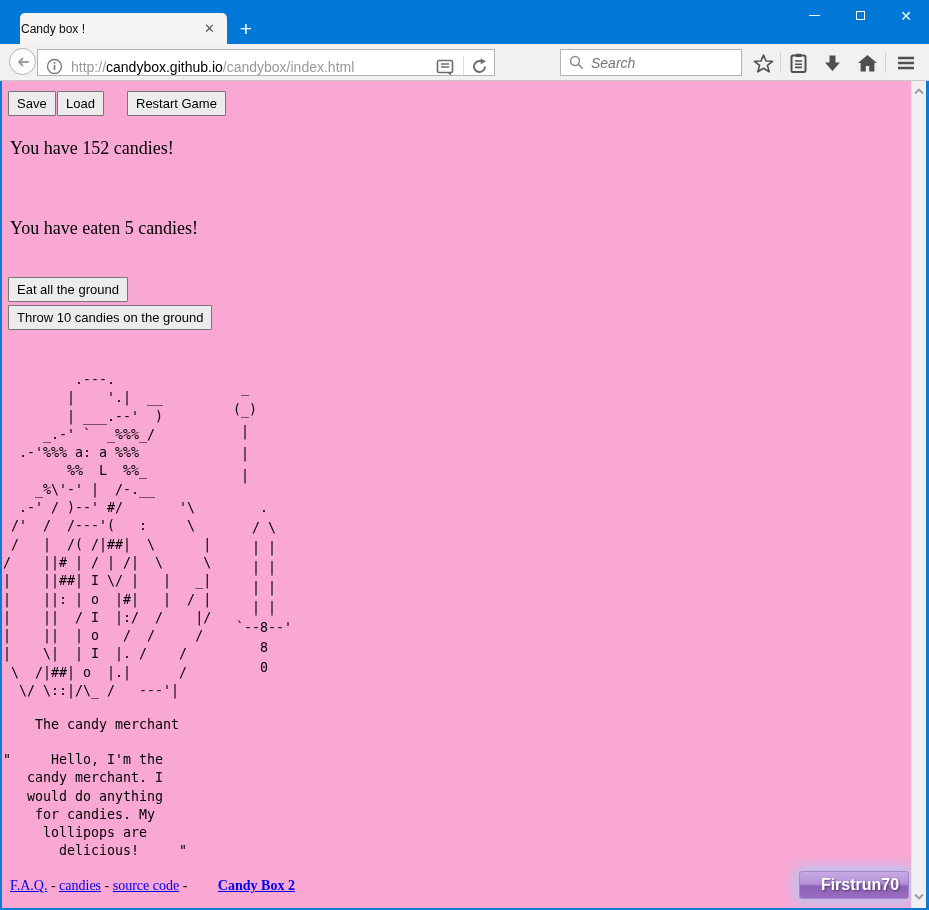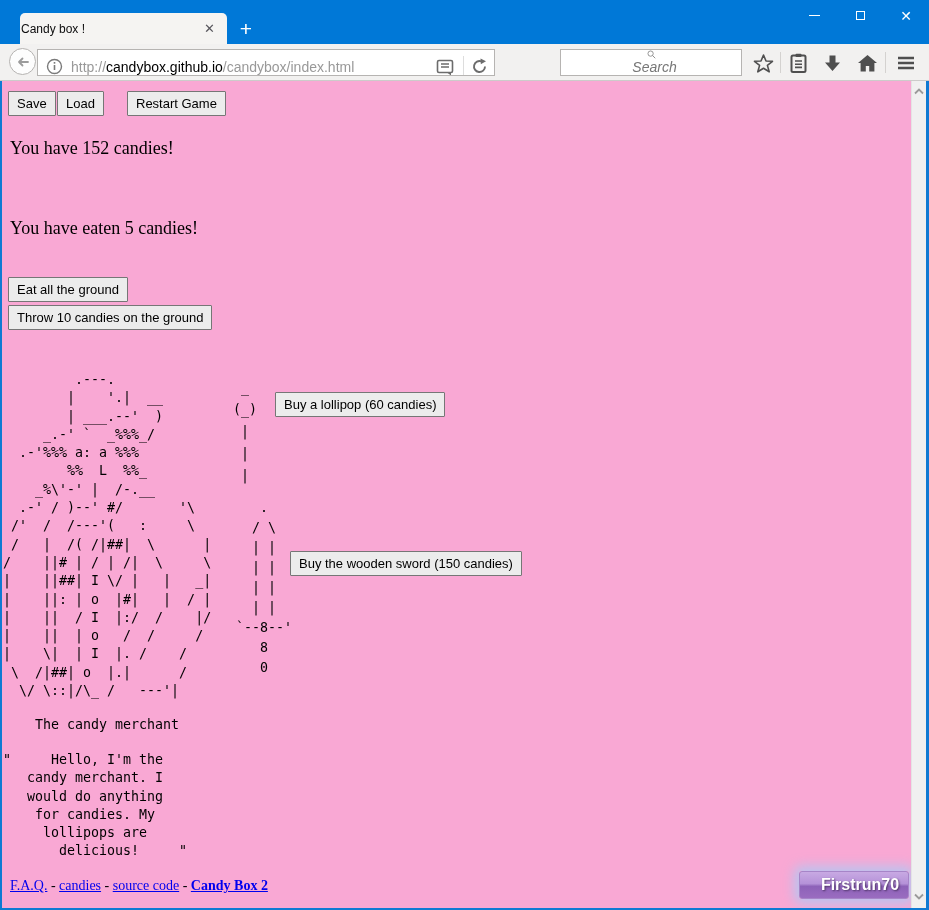--- a/index.html
+++ b/index.html
@@ -26,21 +26,21 @@
             border-bottom: 1px solid #cccbca; }
   .back-btn { position: absolute; left: 9px; top: 4px; width: 27px; height: 27px; border-radius: 50%;
               border: 1px solid #b5b3b1; background: #fdfdfd; display: flex; align-items: center; justify-content: center; }
   .url-box { position: absolute; left: 37px; top: 5px; width: 458px; height: 27px; background: #fff;
              border: 1px solid #b6b4b2; display: flex; align-items: flex-end; padding: 0 6px 0 8px; }
   .url-text { flex: 1; font-size: 14px; white-space: nowrap; overflow: hidden; margin-left: 8px; }
   .url-prefix, .url-path { color: #999; }
   .url-domain { color: #000; }
   .urlbar-sep { width: 1px; height: 19px; background: #ddd; margin: 0 7px; }
   .search-box { position: absolute; left: 560px; top: 5px; width: 182px; height: 27px; background: #fff;
-                border: 1px solid #b6b4b2; display: flex; align-items: center; padding: 0 8px; flex-direction: column; }
+                border: 1px solid #b6b4b2; display: flex; align-items: center; padding: 0 8px; }
   .search-ph { font-size: 14px; font-style: italic; color: #777; margin-left: 7px; }
   .nav-icon { position: absolute; top: 7px; width: 24px; height: 24px; display: flex; align-items: center; justify-content: center; }
   .nav-sep { position: absolute; top: 8px; width: 1px; height: 21px; background: #d4d2d0; }
 
   
   .frame-left  { position: absolute; left: 0; top: 81px; width: 2px; height: 829px; background: #0f7ad3; }
   .frame-right { position: absolute; right: 0; top: 81px; width: 3px; height: 829px; background: #0f7ad3; }
   .frame-bottom{ position: absolute; left: 0; bottom: 0; width: 929px; height: 2px; background: #0f7ad3; }
   .scrollbar { position: absolute; right: 3px; top: 81px; width: 15px; height: 827px; background: #f0f0f0;
                border-left: 1px solid #e4e4e4; }
@@ -52,21 +52,21 @@
   .btn { position: absolute; font-family: "Liberation Sans", sans-serif; font-size: 13px; color: #000;
          background: #ececec; border: 1px solid #767676; padding: 4px 8px; white-space: nowrap; border-radius: 1px; }
   .serif-text { position: absolute; font-family: "Liberation Serif", serif; font-size: 18px; color: #000; white-space: nowrap; }
   pre.art { position: absolute; font-family: "DejaVu Sans Mono", monospace; font-size: 13.3px; line-height: 18.3px;
             color: #000; white-space: pre; }
   pre.art-lolly { line-height: 22px; }
   pre.art-sword { line-height: 20px; }
   .footer { position: absolute; left: 8px; top: 797px; font-family: "Liberation Serif", serif; font-size: 14px; white-space: nowrap; }
   .footer a { color: #0000ee; text-decoration: underline; cursor: pointer; }
   .footer .sep { color: #000; }
-  .footer .bold { font-weight: bold; }
+  .footer .bold { font-weight: bold; margin-left: 27px; }
   .badge { position: absolute; right: 2px; top: 790px; width: 110px; height: 28px; border-radius: 3px;
            background: linear-gradient(#c8a9e3 0%, #b592d8 45%, #8d62b8 55%, #9a6cc0 100%);
            border: 1px solid #a685c8; color: #fff; font-weight: bold; font-size: 16px;
            display: flex; align-items: center; justify-content: center;
            text-shadow: 1px 1px 2px rgba(60,40,80,.8); box-shadow: 0 0 12px 5px rgba(150,210,255,.65); padding-left: 12px; }
   svg { display: block; }
 </style>
 </head>
 <body>
 
@@ -190,22 +190,20 @@
     <pre class="art art-sword" style="left:234px; top:417px">   .
   / \
   | |
   | |
   | |
   | |
 `--8--'
    8
    0</pre>
 
-    <button class="btn" style="left:273px; top:311px">Buy a lollipop (60 candies)</button>
-    <button class="btn" style="left:288px; top:470px">Buy the wooden sword (150 candies)</button>
 
     <pre class="art" style="left:1px; top:635px">    The candy merchant</pre>
     <pre class="art" style="left:1px; top:670px">"     Hello, I'm the
    candy merchant. I
    would do anything
     for candies. My
      lollipops are
        delicious!     "</pre>
 
     <div class="footer"><a>F.A.Q.</a><span class="sep"> - </span><a>candies</a><span class="sep"> - </span><a>source code</a><span class="sep"> - </span><a class="bold">Candy Box 2</a></div>

